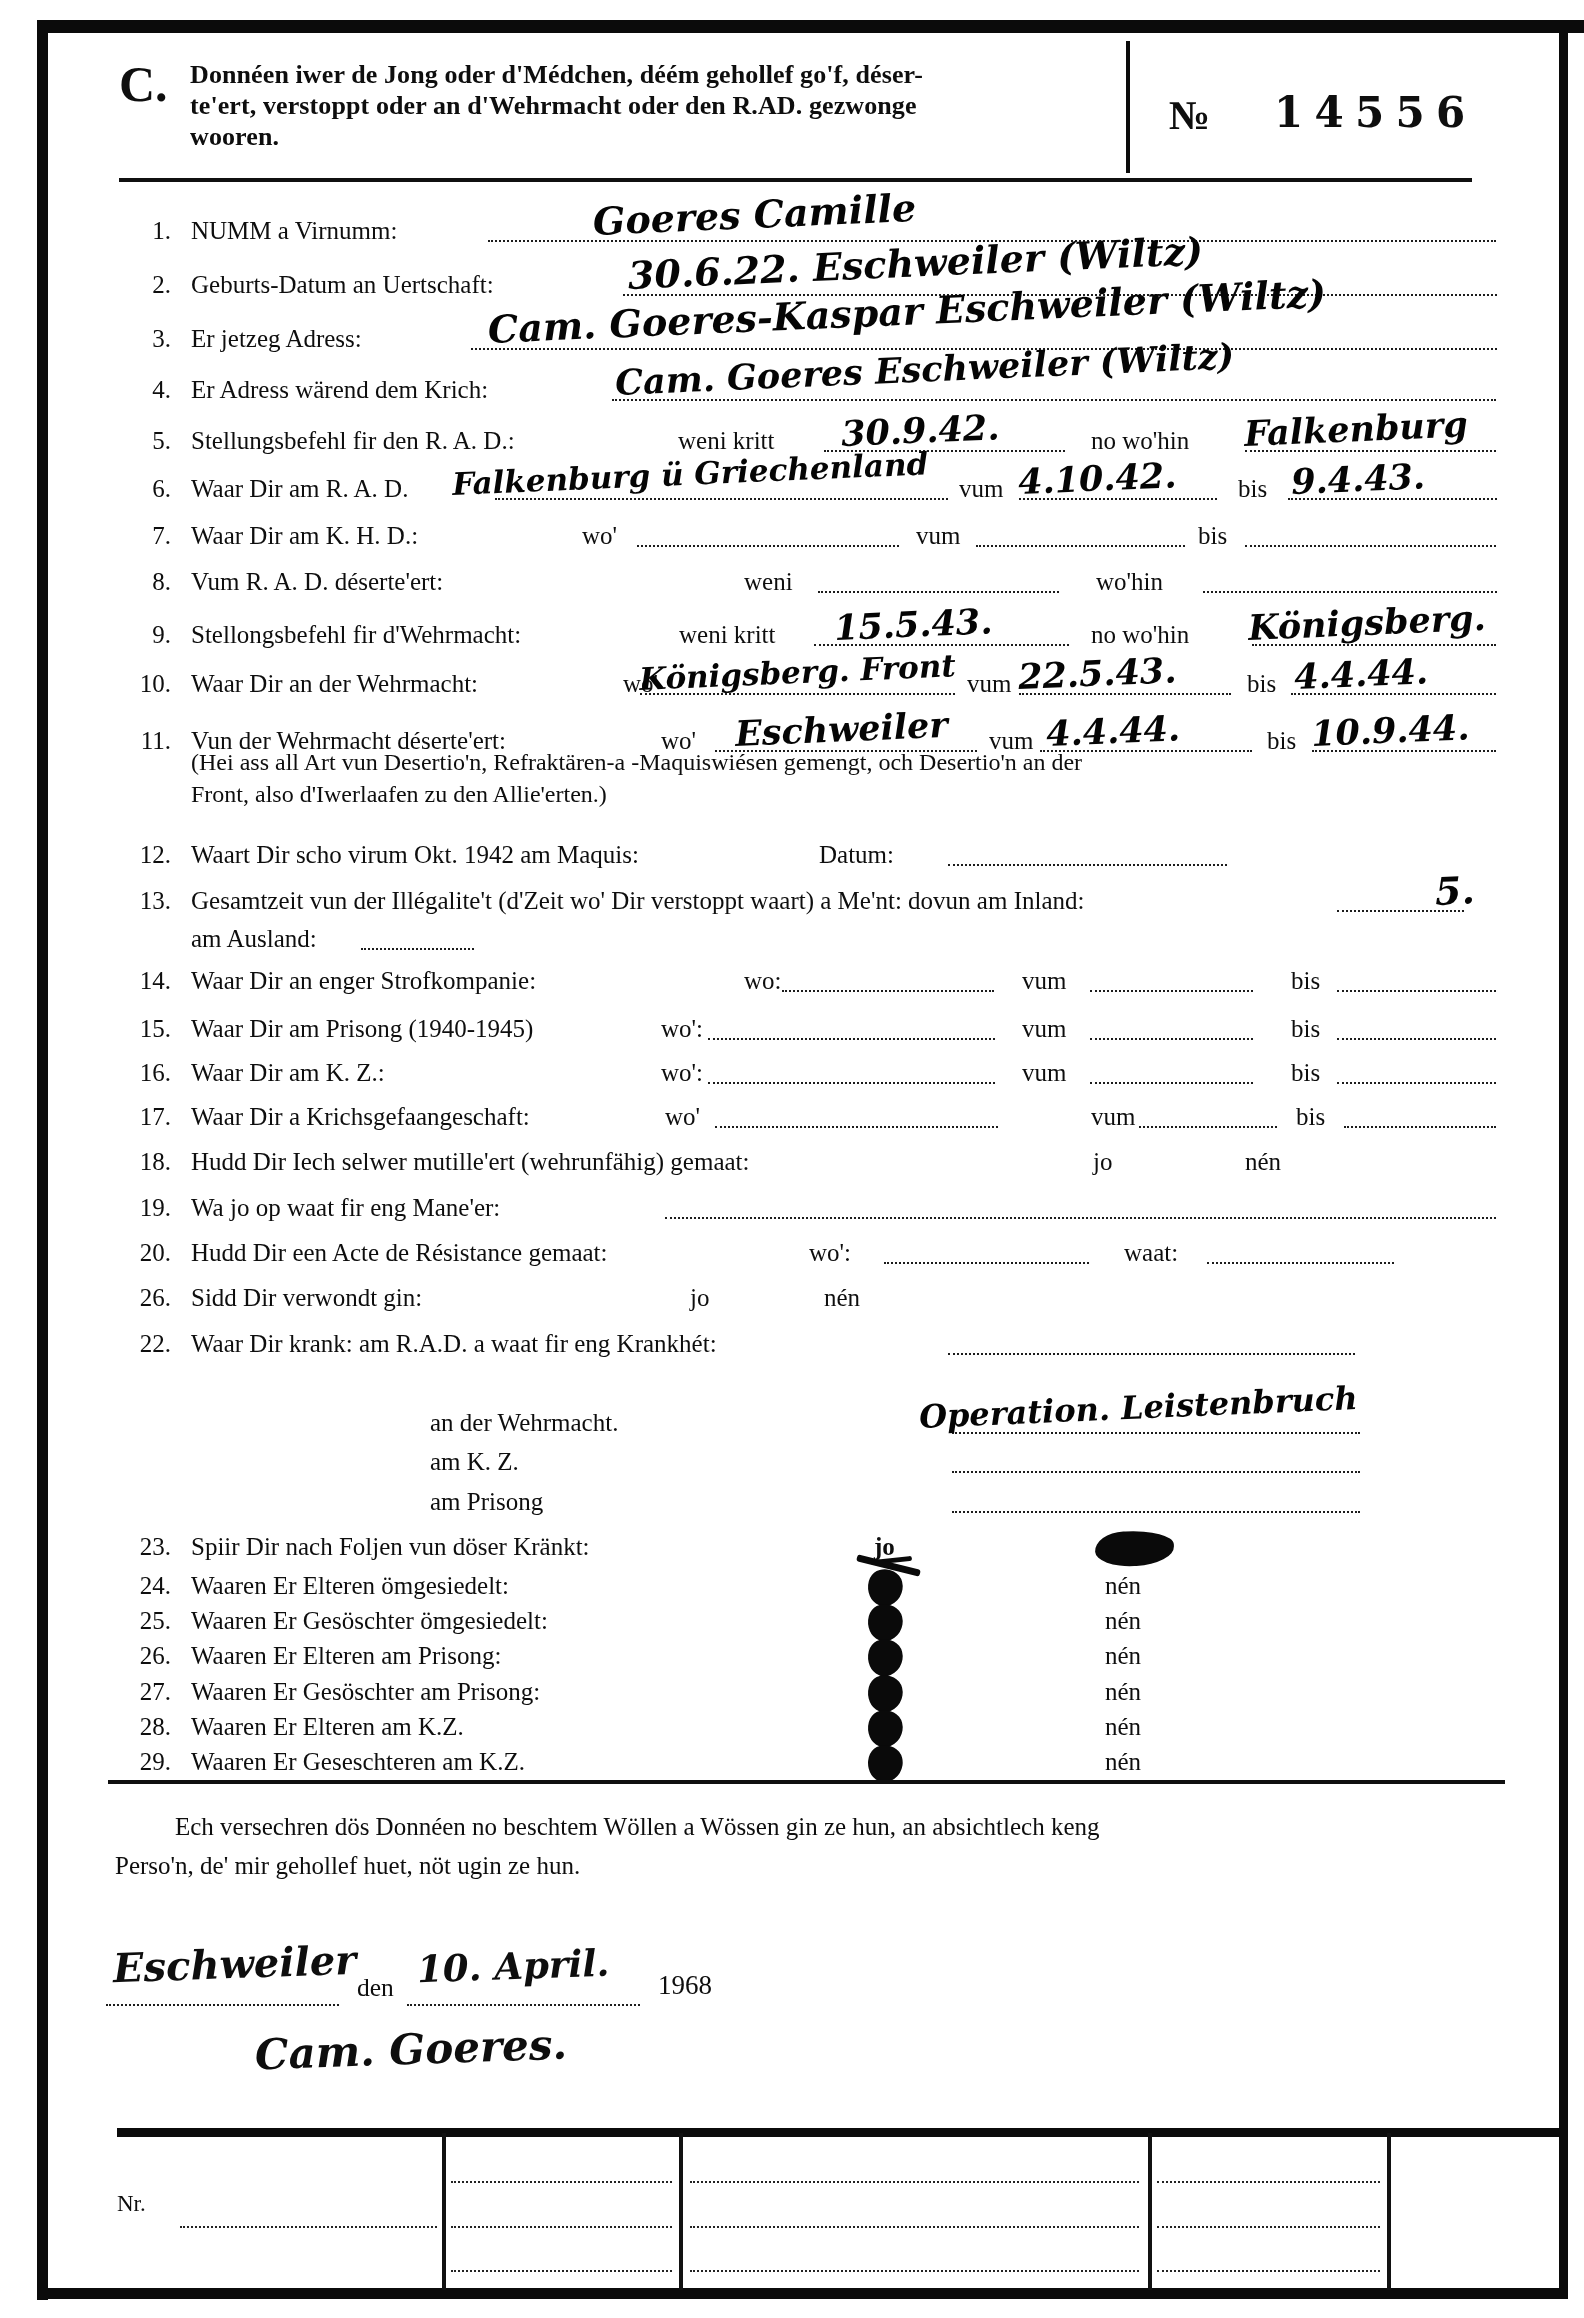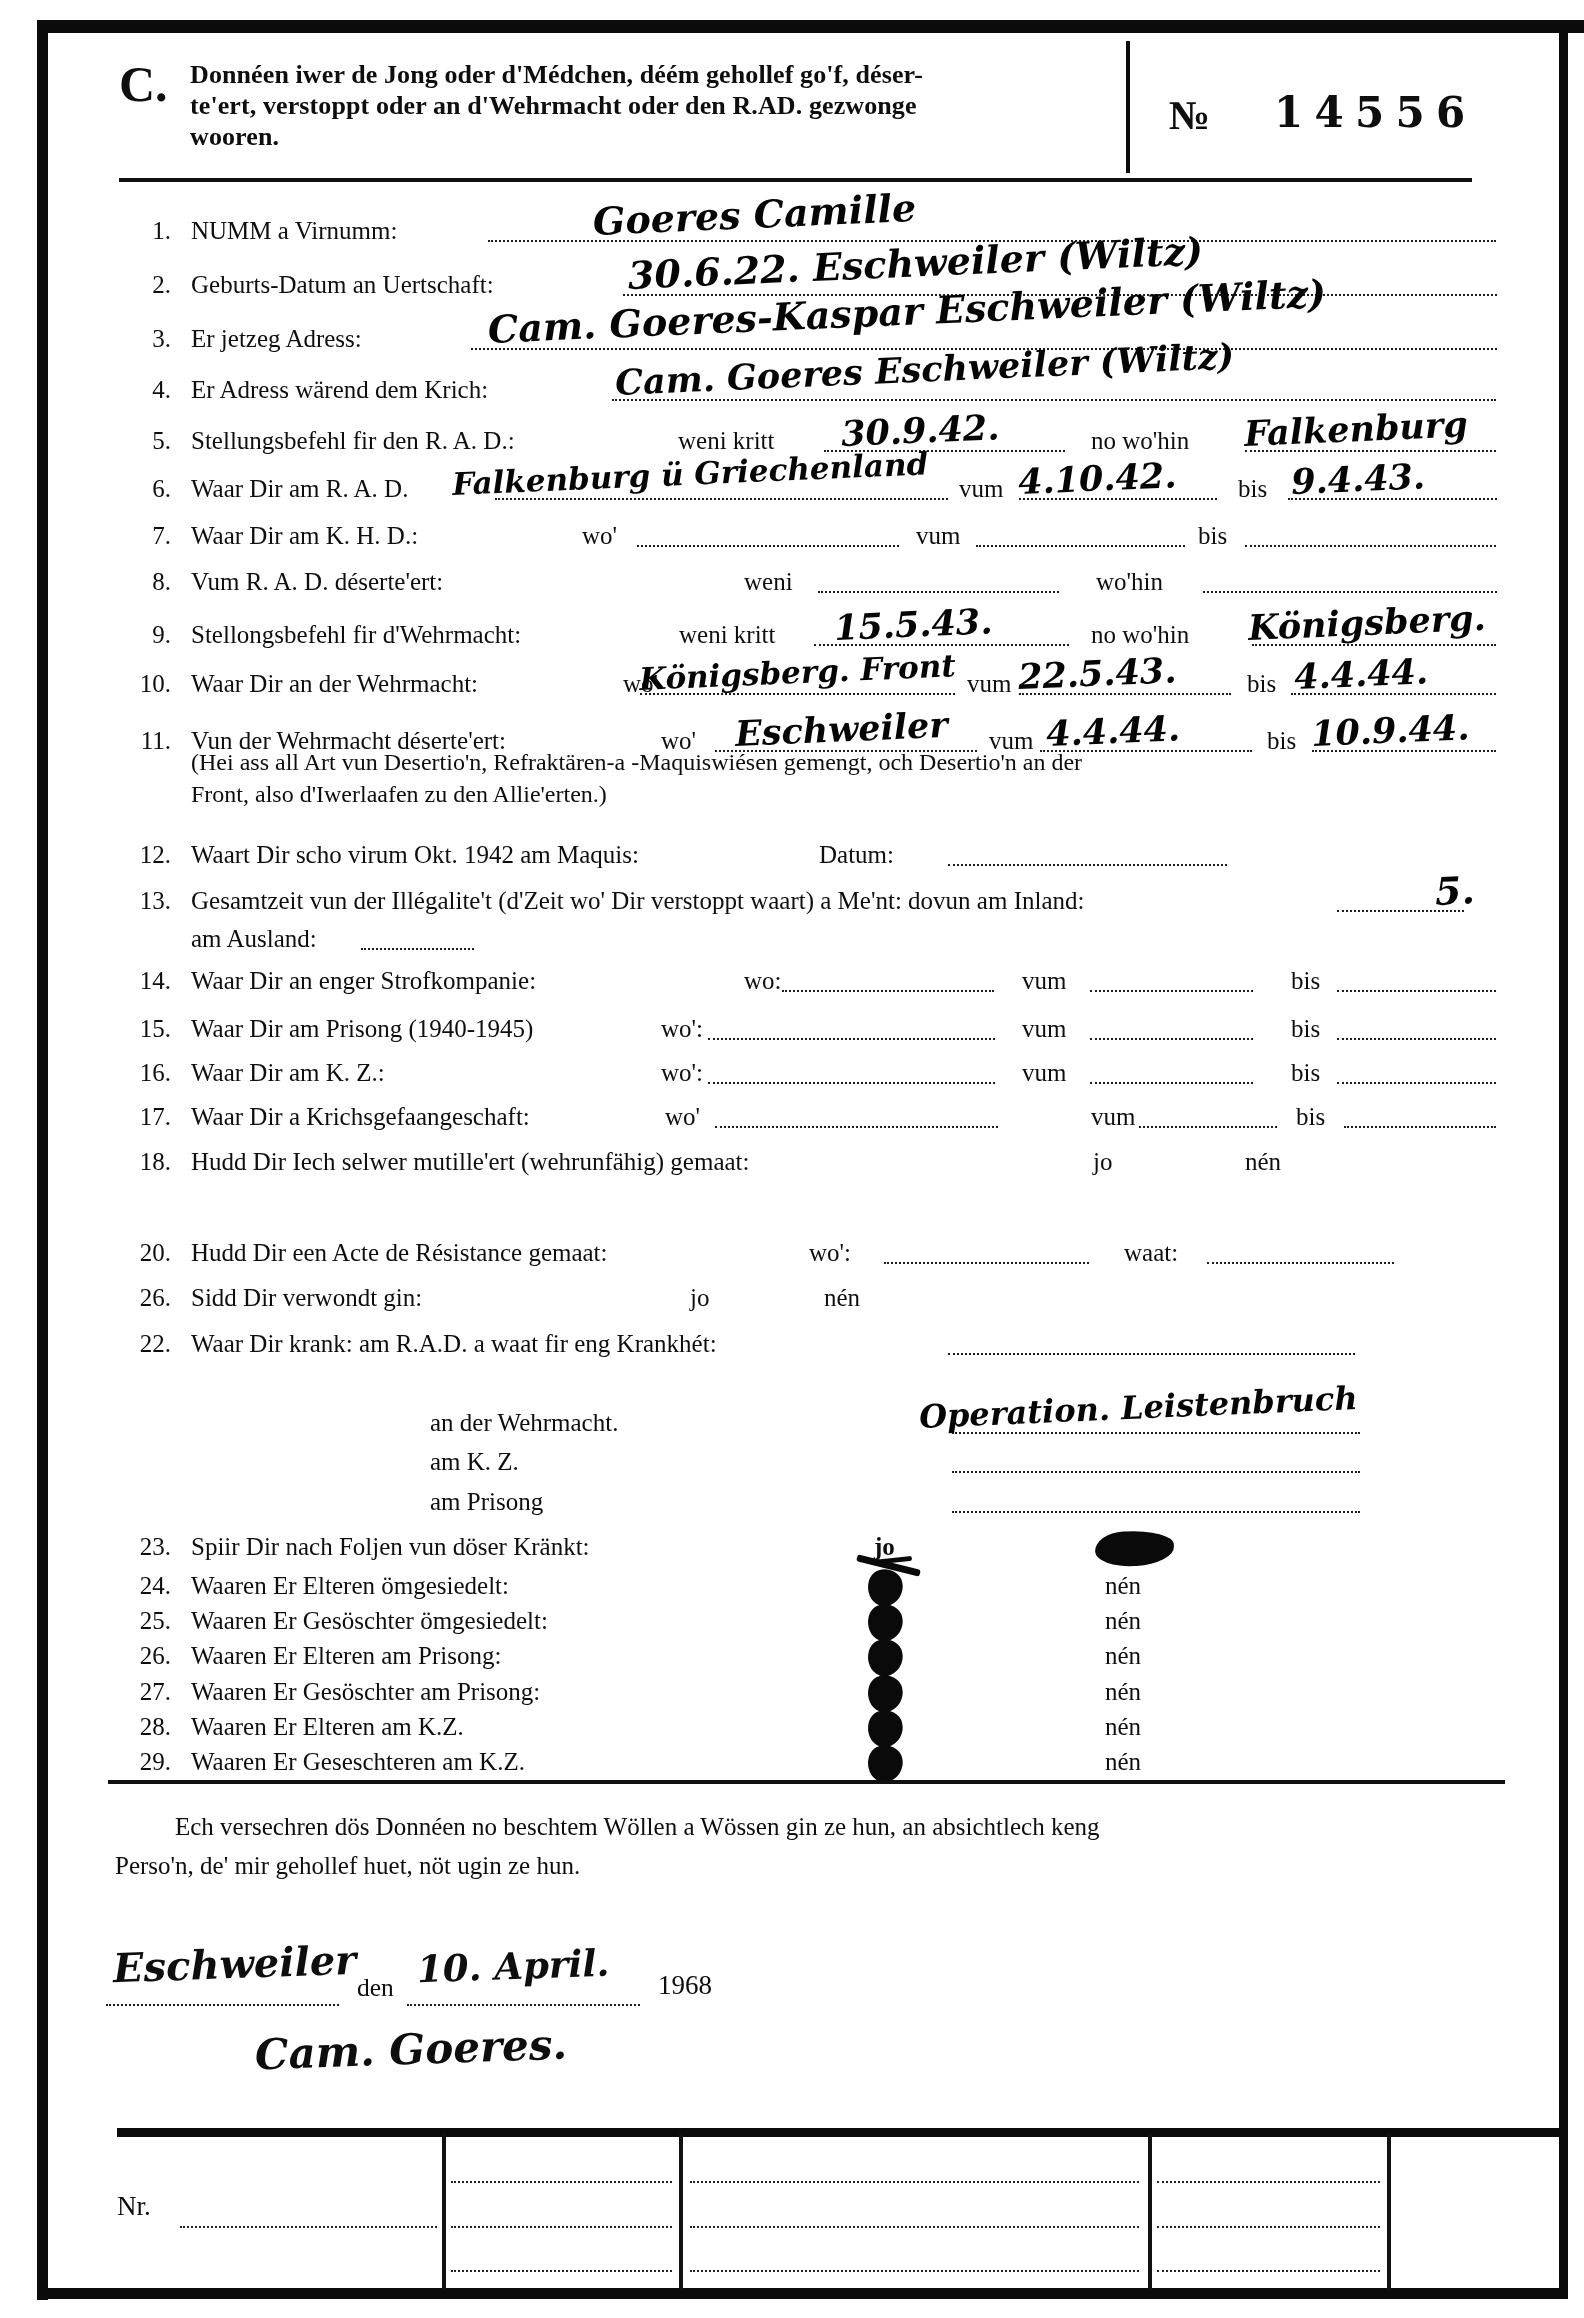--- a/index.html
+++ b/index.html
@@ -50,21 +50,21 @@
   .decl{position:absolute;left:115px;top:1808px;width:1387px;font-size:25px;line-height:1.55;
         white-space:pre-line;text-indent:60px;}
   .sig-hw{position:absolute;font-family:"DejaVu Serif",serif;font-style:italic;font-weight:bold;
           white-space:nowrap;transform:rotate(-2deg);}
   .sig-dots{position:absolute;height:0;border-bottom:2.8px dotted #1c1c1c;}
   .sig-print{position:absolute;font-size:25.5px;}
   
   .tbl-top{position:absolute;left:117px;top:2128px;width:1443px;height:8.5px;background:#0b0b0b;}
   .tbl-v{position:absolute;top:2133px;width:3.5px;height:157px;background:#111;}
   .tbl-dots{position:absolute;height:0;border-bottom:2.8px dotted #222;}
-  .nr-label{position:absolute;left:117px;top:2191px;font-size:27px;}
+  .nr-label{position:absolute;left:117px;top:2191px;font-size:23px;}
 </style>
 </head>
 <body>
 
 <div class="page">
 
   <div class="b-top"></div>
   <div class="b-left"></div>
   <div class="b-right"></div>
   <div class="b-bottom"></div>
@@ -268,20 +268,25 @@
     <span class="fld" style="left:1344px;width:152px"></span>
   </div>
 
   <div class="qrow" style="top:1143px">
     <span class="qnum">18.</span>
     <span class="qlabel">Hudd Dir Iech selwer mutille'ert (wehrunfähig) gemaat:</span>
     <span class="ans" style="left:1093px">jo</span>
     <span class="ans" style="left:1245px">nén</span>
   </div>
 
+  <div class="qrow" style="top:1189px">
+    <span class="qnum">19.</span>
+    <span class="qlabel">Wa jo op waat fir eng Mane'er:</span>
+    <span class="fld" style="left:665px;width:831px"></span>
+  </div>
 
   <div class="qrow" style="top:1234px">
     <span class="qnum">20.</span>
     <span class="qlabel">Hudd Dir een Acte de Résistance gemaat:</span>
     <span class="flabel" style="left:809px">wo':</span>
     <span class="fld" style="left:884px;width:205px"></span>
     <span class="flabel" style="left:1124px">waat:</span>
     <span class="fld" style="left:1207px;width:187px"></span>
   </div>
 

